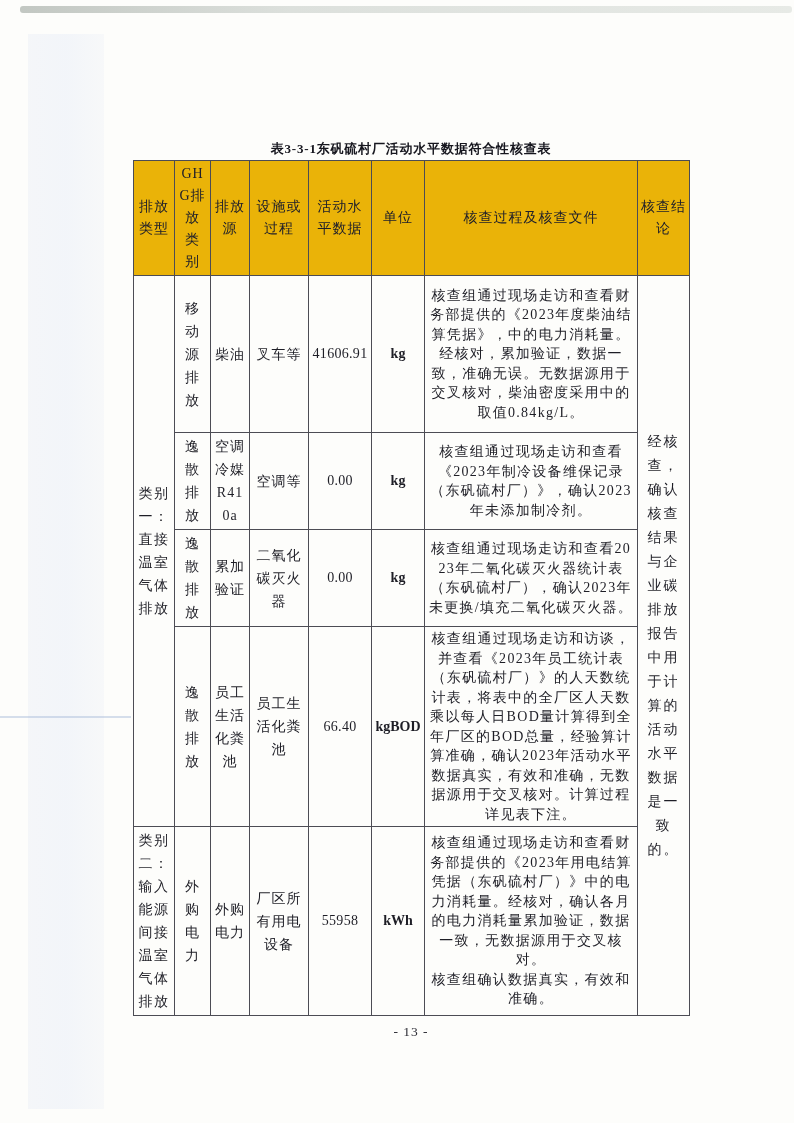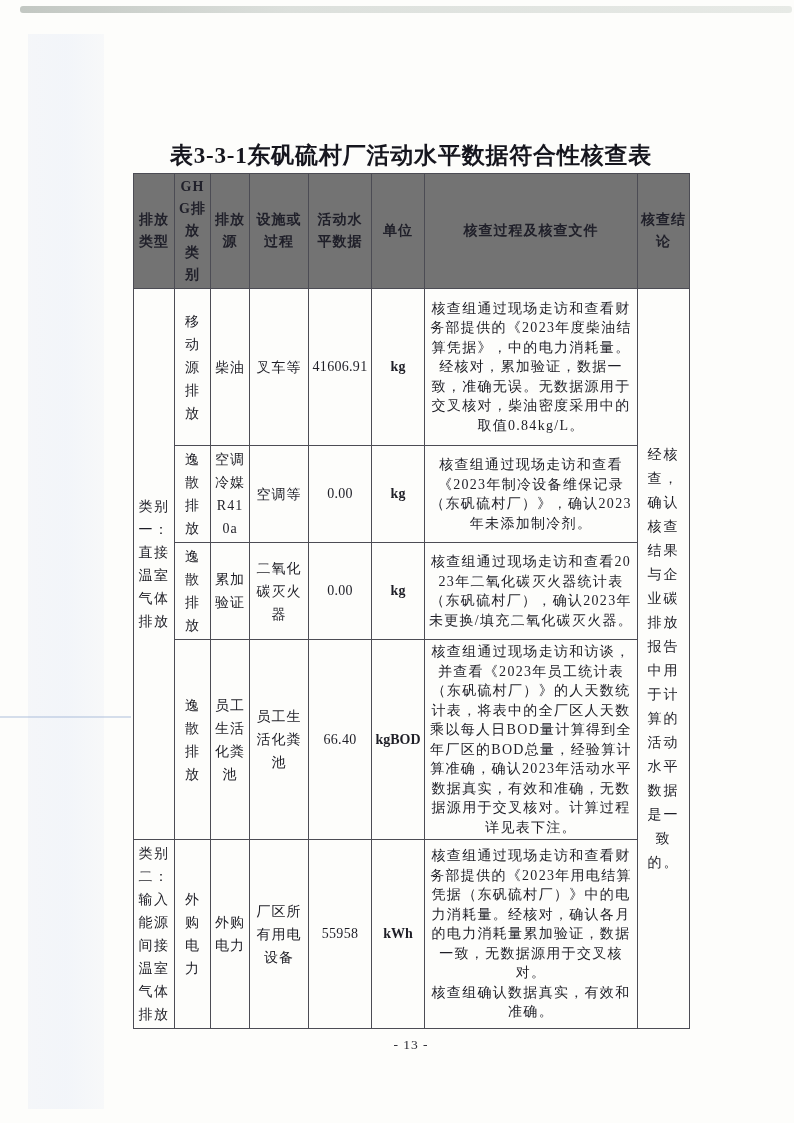--- a/index.html
+++ b/index.html
@@ -27,31 +27,31 @@
   }
   
   .content{position:absolute;left:133px;top:136px;width:556px;}
   .intro-box{
     border:2px solid #3a3a42;
     padding:4px 9px 6px;
     font-size:14.5px;line-height:24px;letter-spacing:.4px;
   }
   .intro-box p{margin:0;text-indent:2em;word-break:break-all;}
   .table-title{
-    text-align:center;font-weight:bold;font-size:23px;
+    text-align:center;font-weight:bold;font-size:13px;
     letter-spacing:.8px;margin:4px 0 2px;color:#16161e;
   }
   table.verify{border-collapse:collapse;table-layout:fixed;width:556px;}
   table.verify th,table.verify td{
     border:1.4px solid #4c4c54;
     font-size:14px;vertical-align:middle;text-align:center;
     padding:2px 3px;word-break:break-all;overflow-wrap:anywhere;
   }
   table.verify thead th{
-    background:#737373;height:84px;font-weight:bold;
+    background:#eab308;height:84px;font-weight:normal;
     letter-spacing:1px;line-height:22px;color:#20202a;
   }
   tr.r1{height:157px;}
   tr.r2{height:92px;}
   tr.r3{height:86px;}
   tr.r4{height:190px;}
   tr.r5{height:174px;}
   td.cat{letter-spacing:1.5px;line-height:23px;padding:2px 4px;}
   td.ghg,td.src{letter-spacing:1px;line-height:23px;}
   td.fac{letter-spacing:1px;line-height:23px;}

